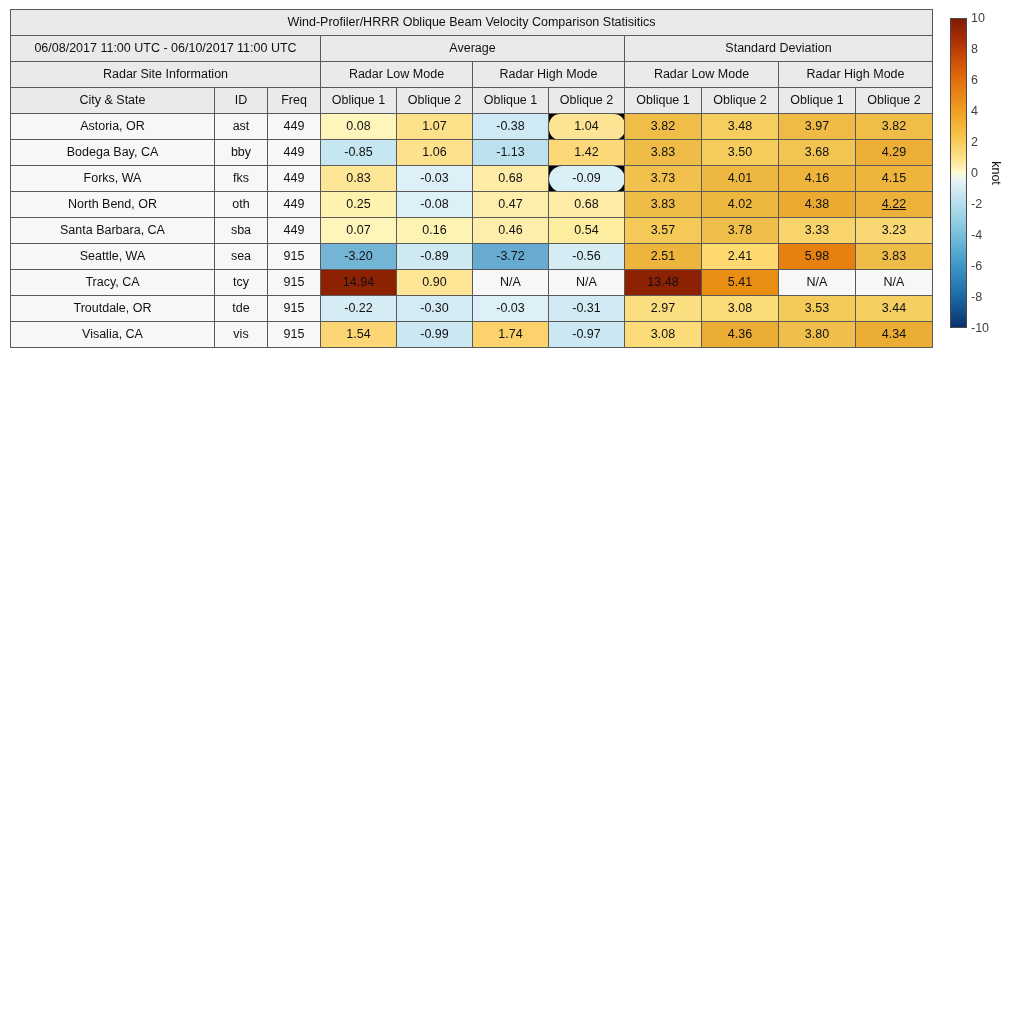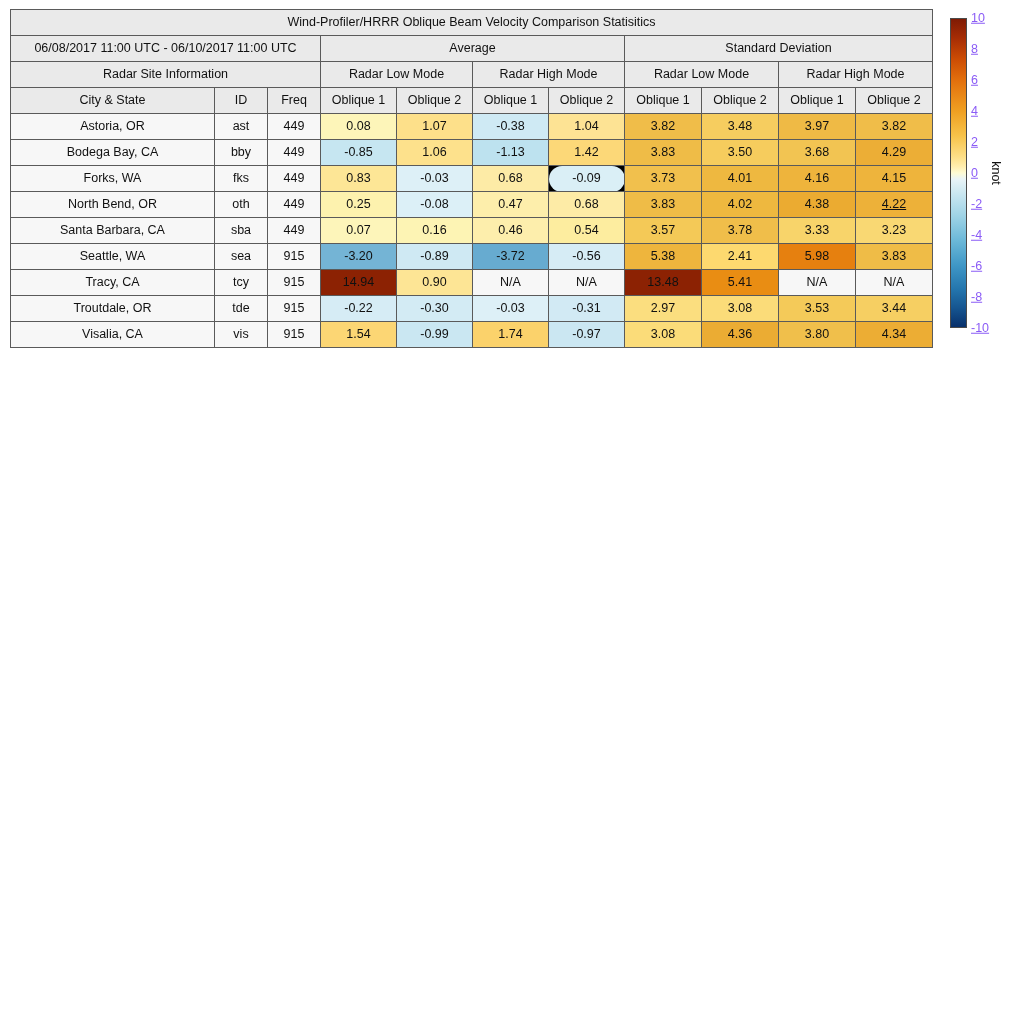--- a/index.html
+++ b/index.html
@@ -90,25 +90,24 @@
       #6bb8d8 72%,
       #3f97c6 80%,
       #2374ac 88%,
       #15548f 94%,
       #08306b 100%);
   }
   .cb-tick {
     position: absolute;
     left: 21px;
     font-size: 12.5px;
-    color: #8b5cf6;
+    color: #404040;
     transform: translateY(-50%);
     line-height: 1;
     white-space: nowrap;
-    text-decoration: underline;
   }
   #cb-axis-label {
     position: absolute;
     left: 46px;
     top: 155px;
     font-size: 12.5px;
     color: #111111;
     transform: translate(-50%, -50%) rotate(90deg);
     transform-origin: center center;
     white-space: nowrap;
@@ -164,21 +163,21 @@
       </tr>
     </thead>
     <tbody id="table-body">
         <tr>
           <td class="site-cell">Astoria, OR</td>
           <td class="id-cell">ast</td>
           <td class="freq-cell">449</td>
           <td style="background: rgb(253, 245, 185);">0.08</td>
           <td style="background: rgb(253, 224, 138); margin-left: 20px;">1.07</td>
           <td style="background: rgb(207, 234, 244);">-0.38</td>
-          <td style="background: rgb(253, 227, 148);">1.04</td>
+          <td style="background: rgb(253, 227, 148); border-radius: 11px;">1.04</td>
           <td style="background: rgb(240, 189, 73);">3.82</td>
           <td style="background: rgb(246, 205, 95);">3.48</td>
           <td style="background: rgb(239, 186, 69);">3.97</td>
           <td style="background: rgb(240, 189, 73);">3.82</td>
         </tr>
         <tr>
           <td class="site-cell">Bodega Bay, CA</td>
           <td class="id-cell">bby</td>
           <td class="freq-cell">449</td>
           <td style="background: rgb(198, 230, 241);">-0.85</td>
@@ -230,21 +229,21 @@
           <td style="background: rgb(249, 216, 115);">3.23</td>
         </tr>
         <tr>
           <td class="site-cell">Seattle, WA</td>
           <td class="id-cell">sea</td>
           <td class="freq-cell">915</td>
           <td style="background: rgb(116, 180, 213);">-3.20</td>
           <td style="background: rgb(207, 233, 243);">-0.89</td>
           <td style="background: rgb(103, 171, 208);">-3.72</td>
           <td style="background: rgb(214, 236, 245);">-0.56</td>
-          <td style="background: rgb(238, 181, 61);">5.38</td>
+          <td style="background: rgb(238, 181, 61);">2.51</td>
           <td style="background: rgb(253, 217, 111);">2.41</td>
           <td style="background: rgb(230, 128, 15);">5.98</td>
           <td style="background: rgb(239, 188, 71);">3.83</td>
         </tr>
         <tr>
           <td class="site-cell">Tracy, CA</td>
           <td class="id-cell">tcy</td>
           <td class="freq-cell">915</td>
           <td style="background: rgb(140, 34, 3);">14.94</td>
           <td style="background: rgb(253, 229, 149);">0.90</td>

